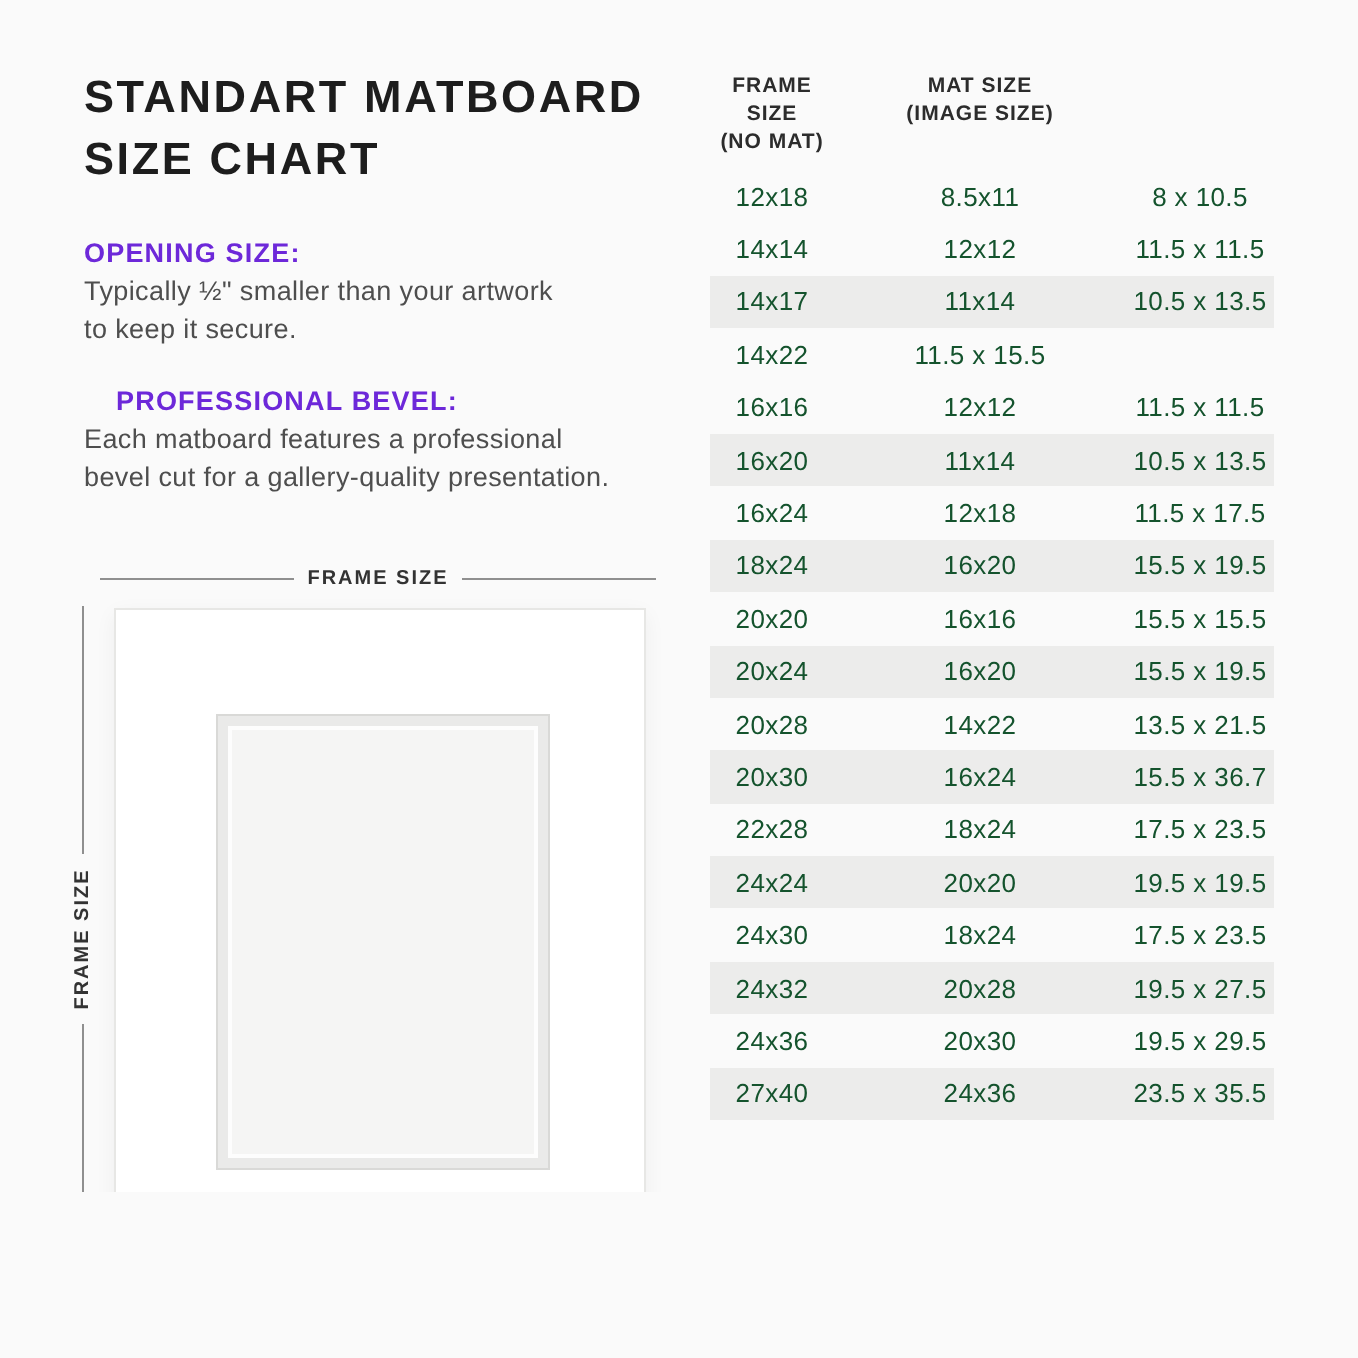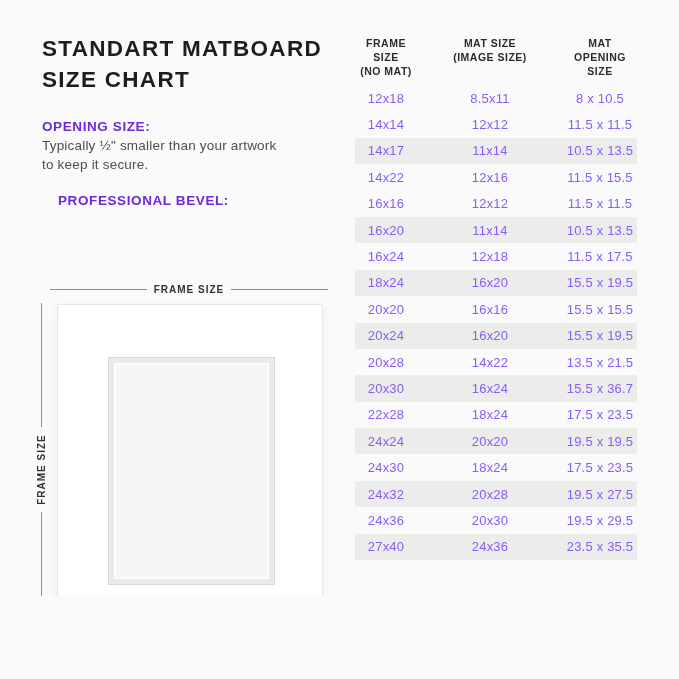--- a/index.html
+++ b/index.html
@@ -67,38 +67,40 @@
     position:absolute; left:355px; top:36px; width:282px;
     display:grid; grid-template-columns:62px 146px 74px;
     font-size:10.5px; font-weight:700; line-height:14px; letter-spacing:.5px;
     color:#2c2c2c; text-align:center;
   }
   .thead .hc { white-space:pre-line; justify-self:center; }
   .tbody { position:absolute; left:355px; top:85px; width:282px; }
   .trow {
     height:26.4px; display:grid; grid-template-columns:62px 146px 74px;
     align-items:center; text-align:center;
-    font-size:13px; color:#8b5cf6; letter-spacing:.2px;
+    font-size:13px; color:#14532d; letter-spacing:.2px;
   }
   .trow.striped { background:#ececeb; }
   .trow .cell { white-space:nowrap; }
 </style>
 </head>
 <body>
 
 <div class="canvas">
 
   <div class="title">STANDART MATBOARD
 SIZE CHART</div>
 
   <div class="sec-head s1">OPENING SIZE:</div>
   <div class="sec-body b1">Typically ½" smaller than your artwork
 to keep it secure.</div>
 
   <div class="sec-head s2">PROFESSIONAL BEVEL:</div>
+  <div class="sec-body b2">Each matboard features a professional
+bevel cut for a gallery-quality presentation.</div>
 
   <div class="mlabel lab-frame-h">
     <span class="ln"></span>
     <span class="lbl">FRAME SIZE</span>
     <span class="ln"></span>
   </div>
   <div class="mlabel lab-mat-h">
     <span class="ln"></span>
     <span class="lbl">MAT SIZE</span>
     <span class="ln"></span>
@@ -131,42 +133,39 @@
     <div class="mat">
       <div class="mat-inner"></div>
     </div>
   </div>
 
   <div class="thead">
     <div class="hc">FRAME SIZE
 (NO MAT)</div>
     <div class="hc">MAT SIZE
 (IMAGE SIZE)</div>
-    <div class="hc">MAT OPENING
-SIZE</div>
   </div>
   <div class="tbody">
       <div class="trow">
         <div class="cell">12x18</div>
         <div class="cell">8.5x11</div>
         <div class="cell">8 x 10.5</div>
       </div>
       <div class="trow">
         <div class="cell">14x14</div>
         <div class="cell">12x12</div>
         <div class="cell">11.5 x 11.5</div>
       </div>
       <div class="trow striped">
         <div class="cell">14x17</div>
         <div class="cell">11x14</div>
         <div class="cell">10.5 x 13.5</div>
       </div>
       <div class="trow">
         <div class="cell">14x22</div>
-        <div class="cell">12x16</div>
         <div class="cell">11.5 x 15.5</div>
       </div>
       <div class="trow">
         <div class="cell">16x16</div>
         <div class="cell">12x12</div>
         <div class="cell">11.5 x 11.5</div>
       </div>
       <div class="trow striped">
         <div class="cell">16x20</div>
         <div class="cell">11x14</div>

